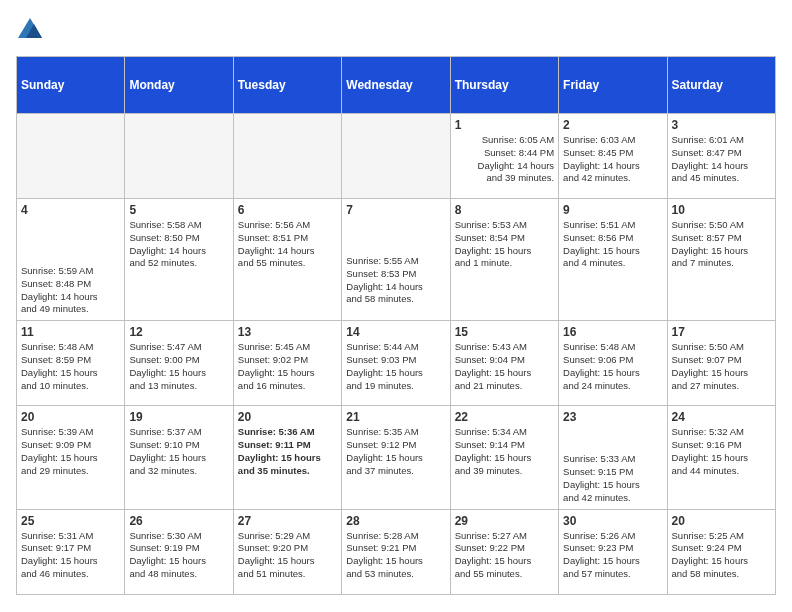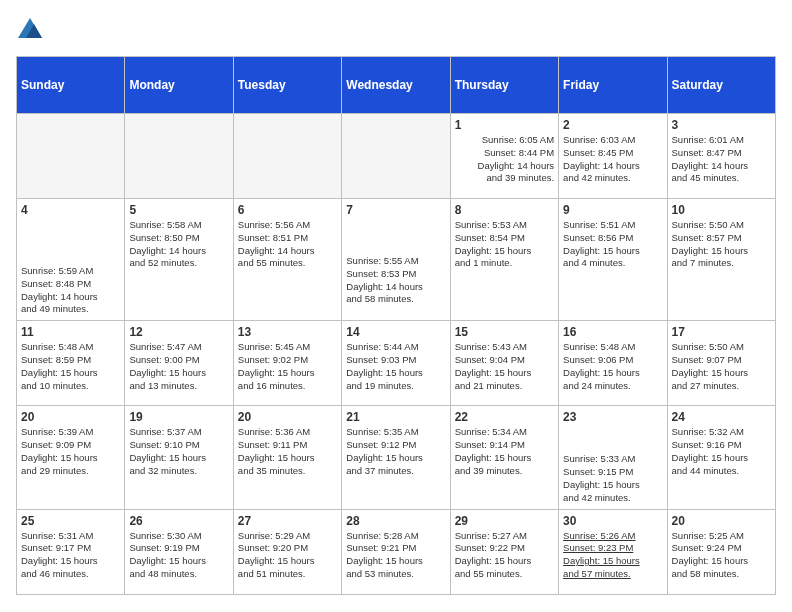--- a/index.html
+++ b/index.html
@@ -262,21 +262,21 @@
         </td>
         <td>
           <span class="day-num">19</span>
           <div class="day-info" style="white-space: pre-line;">Sunrise: 5:37 AM
 Sunset: 9:10 PM
 Daylight: 15 hours
 and 32 minutes.</div>
         </td>
         <td>
           <span class="day-num">20</span>
-          <div class="day-info" style="white-space: pre-line;">Sunrise: 5:36 AM
+          <div class="day-info" style="white-space: pre-line; font-weight: bold;">Sunrise: 5:36 AM
 Sunset: 9:11 PM
 Daylight: 15 hours
 and 35 minutes.</div>
         </td>
         <td>
           <span class="day-num">21</span>
           <div class="day-info" style="white-space: pre-line;">Sunrise: 5:35 AM
 Sunset: 9:12 PM
 Daylight: 15 hours
 and 37 minutes.</div>
@@ -334,21 +334,21 @@
         </td>
         <td>
           <span class="day-num">29</span>
           <div class="day-info" style="white-space: pre-line;">Sunrise: 5:27 AM
 Sunset: 9:22 PM
 Daylight: 15 hours
 and 55 minutes.</div>
         </td>
         <td>
           <span class="day-num">30</span>
-          <div class="day-info" style="white-space: pre-line; text-decoration: underline;">Sunrise: 5:26 AM
+          <div class="day-info" style="white-space: pre-line;">Sunrise: 5:26 AM
 Sunset: 9:23 PM
 Daylight: 15 hours
 and 57 minutes.</div>
         </td>
         <td>
           <span class="day-num">20</span>
           <div class="day-info" style="white-space: pre-line;">Sunrise: 5:25 AM
 Sunset: 9:24 PM
 Daylight: 15 hours
 and 58 minutes.</div>

